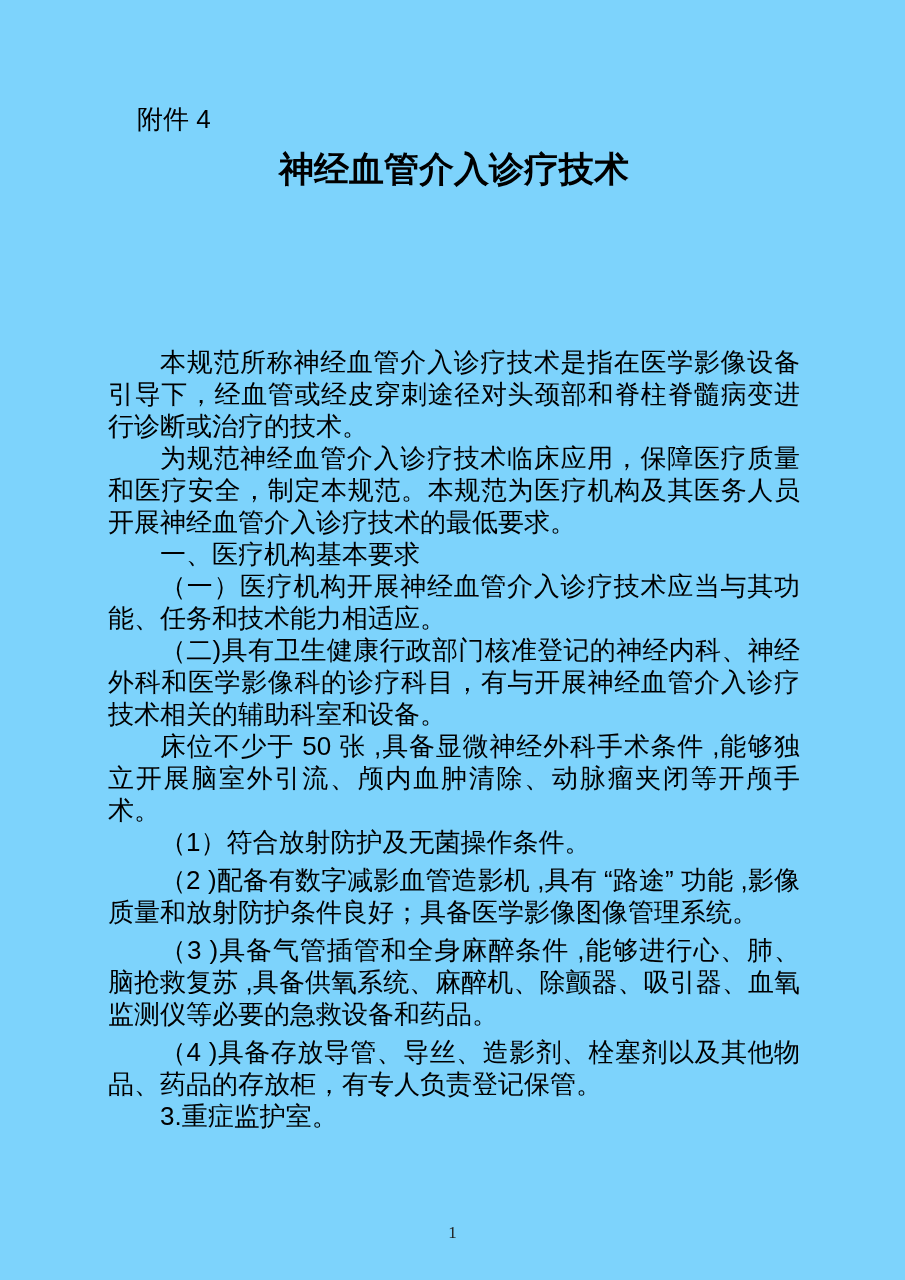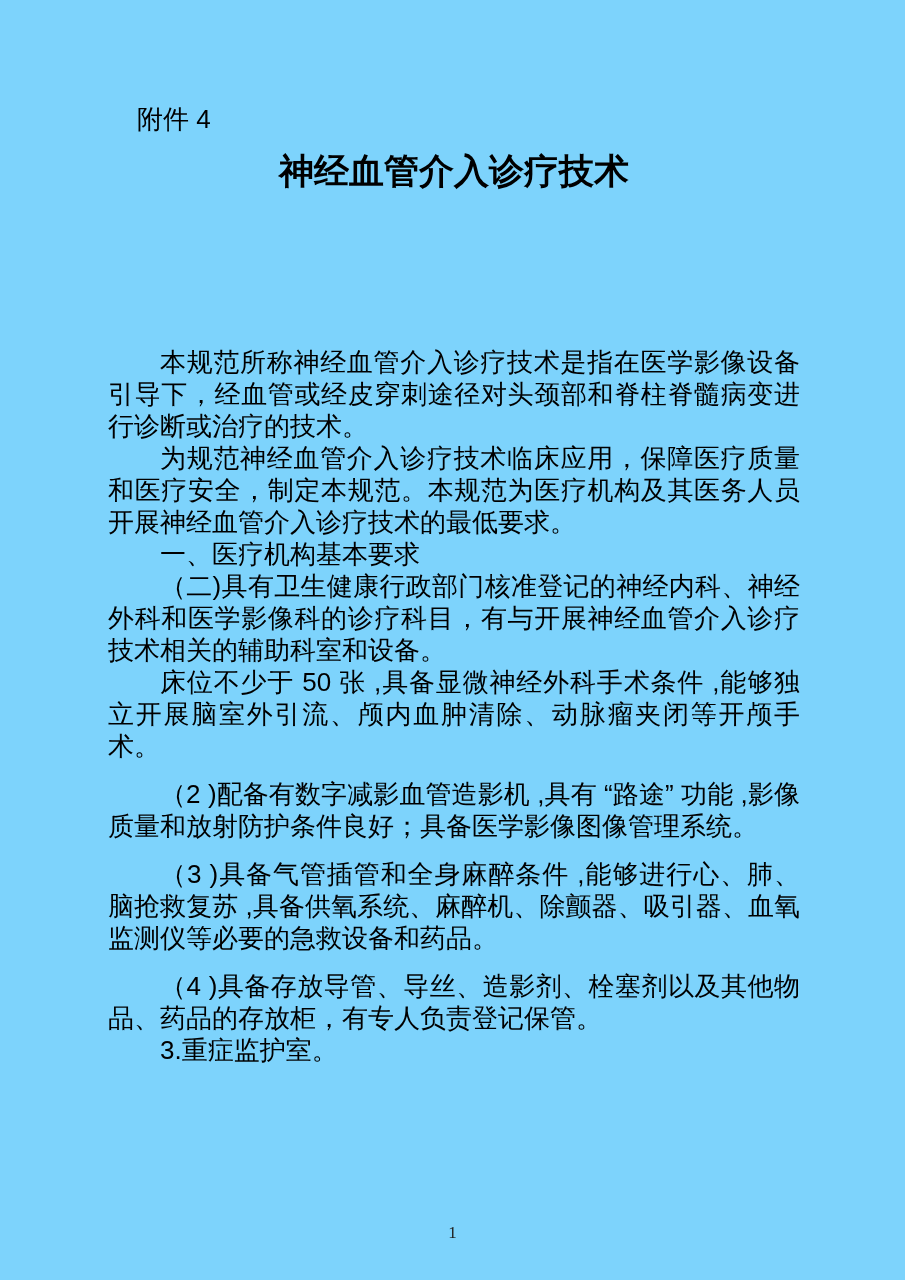--- a/index.html
+++ b/index.html
@@ -24,21 +24,21 @@
     font-size: 26px;
     line-height: 30px;
     color: #000000;
     white-space: pre;
   }
   .doc-title {
     position: absolute;
     left: 108px;
     width: 692px;
     text-align: center;
-    font-family: Liberation Serif, serif;
+    font-family: Liberation Mono, monospace;
     font-weight: 700;
     font-size: 35px;
     line-height: 40px;
     color: #000000;
   }
   .doc-title.line1 { top: 152px; }
   .doc-title.line2 { top: 216px; }
   .doc-body {
     position: absolute;
     left: 108px;
@@ -50,21 +50,21 @@
     text-align: justify;
     text-justify: inter-character;
     color: #000000;
   }
   .doc-body p.para {
     margin: 0;
     padding: 0;
     text-indent: 2em;
   }
   .doc-body p.para.spaced {
-    margin-top: 16px;
+    margin-top: 6px;
   }
   .page-number {
     position: absolute;
     left: 0;
     right: 0;
     top: 1222px;
     text-align: center;
     font-family: "Liberation Serif", "DejaVu Serif", serif;
     font-size: 17px;
     line-height: 22px;
@@ -77,22 +77,24 @@
 <div class="page">
   <div class="attachment-label">附件 4</div>
 
   <div class="doc-title line1">神经血管介入诊疗技术</div>
 
 
   <div class="doc-body">
       <p class="para">本规范所称神经血管介入诊疗技术是指在医学影像设备引导下，经血管或经皮穿刺途径对头颈部和脊柱脊髓病变进行诊断或治疗的技术。</p>
       <p class="para">为规范神经血管介入诊疗技术临床应用，保障医疗质量和医疗安全，制定本规范。本规范为医疗机构及其医务人员开展神经血管介入诊疗技术的最低要求。</p>
       <p class="para">一、医疗机构基本要求</p>
+      <p class="para">（一）医疗机构开展神经血管介入诊疗技术应当与其功能、任务和技术能力相适应。</p>
       <p class="para">（二)具有卫生健康行政部门核准登记的神经内科、神经外科和医学影像科的诊疗科目，有与开展神经血管介入诊疗技术相关的辅助科室和设备。</p>
       <p class="para">床位不少于 50 张 ,具备显微神经外科手术条件 ,能够独立开展脑室外引流、颅内血肿清除、动脉瘤夹闭等开颅手术。</p>
+      <p class="para">（1）符合放射防护及无菌操作条件。</p>
       <p class="para spaced">（2 )配备有数字减影血管造影机 ,具有 “路途” 功能 ,影像质量和放射防护条件良好；具备医学影像图像管理系统。</p>
       <p class="para spaced">（3 )具备气管插管和全身麻醉条件 ,能够进行心、肺、脑抢救复苏 ,具备供氧系统、麻醉机、除颤器、吸引器、血氧监测仪等必要的急救设备和药品。</p>
       <p class="para spaced">（4 )具备存放导管、导丝、造影剂、栓塞剂以及其他物品、药品的存放柜，有专人负责登记保管。</p>
       <p class="para">3.重症监护室。</p>
     </div>
 
   <div class="page-number">1</div>
 </div>
 
 </body></html>

